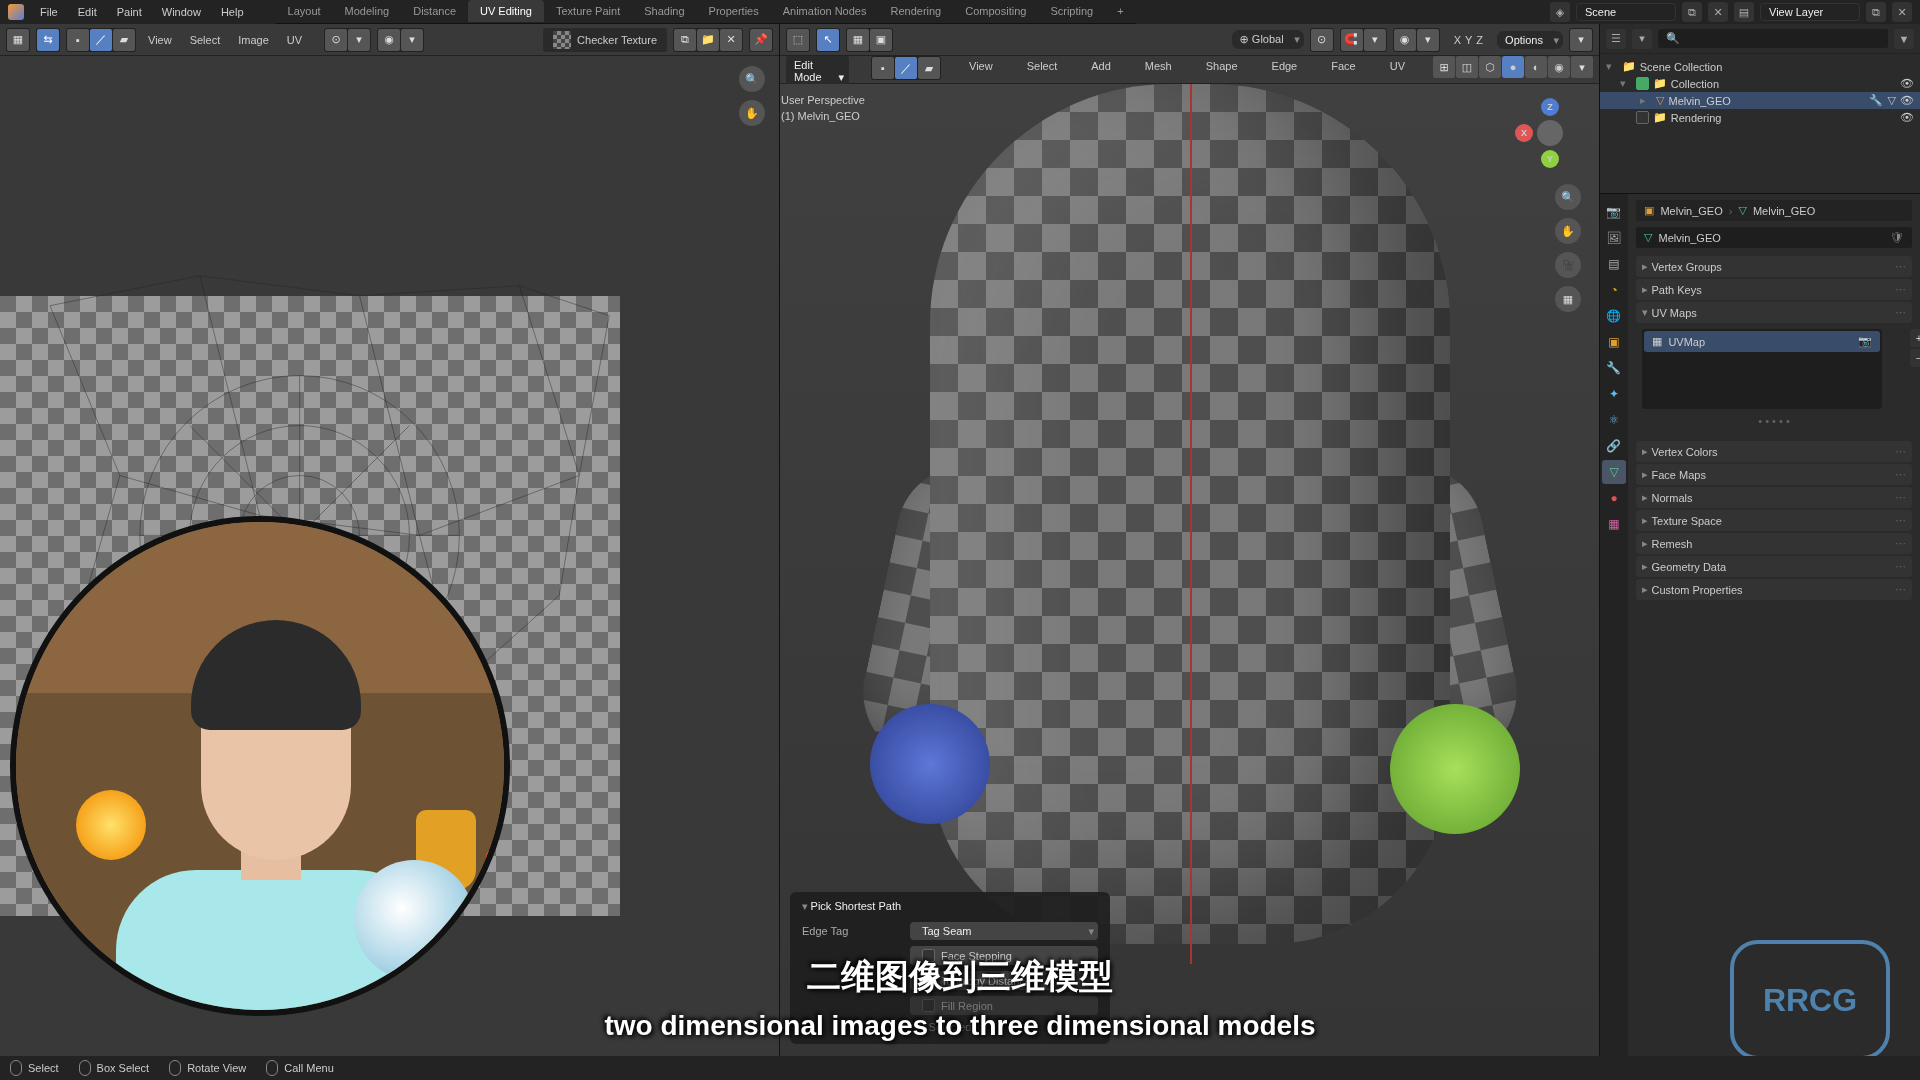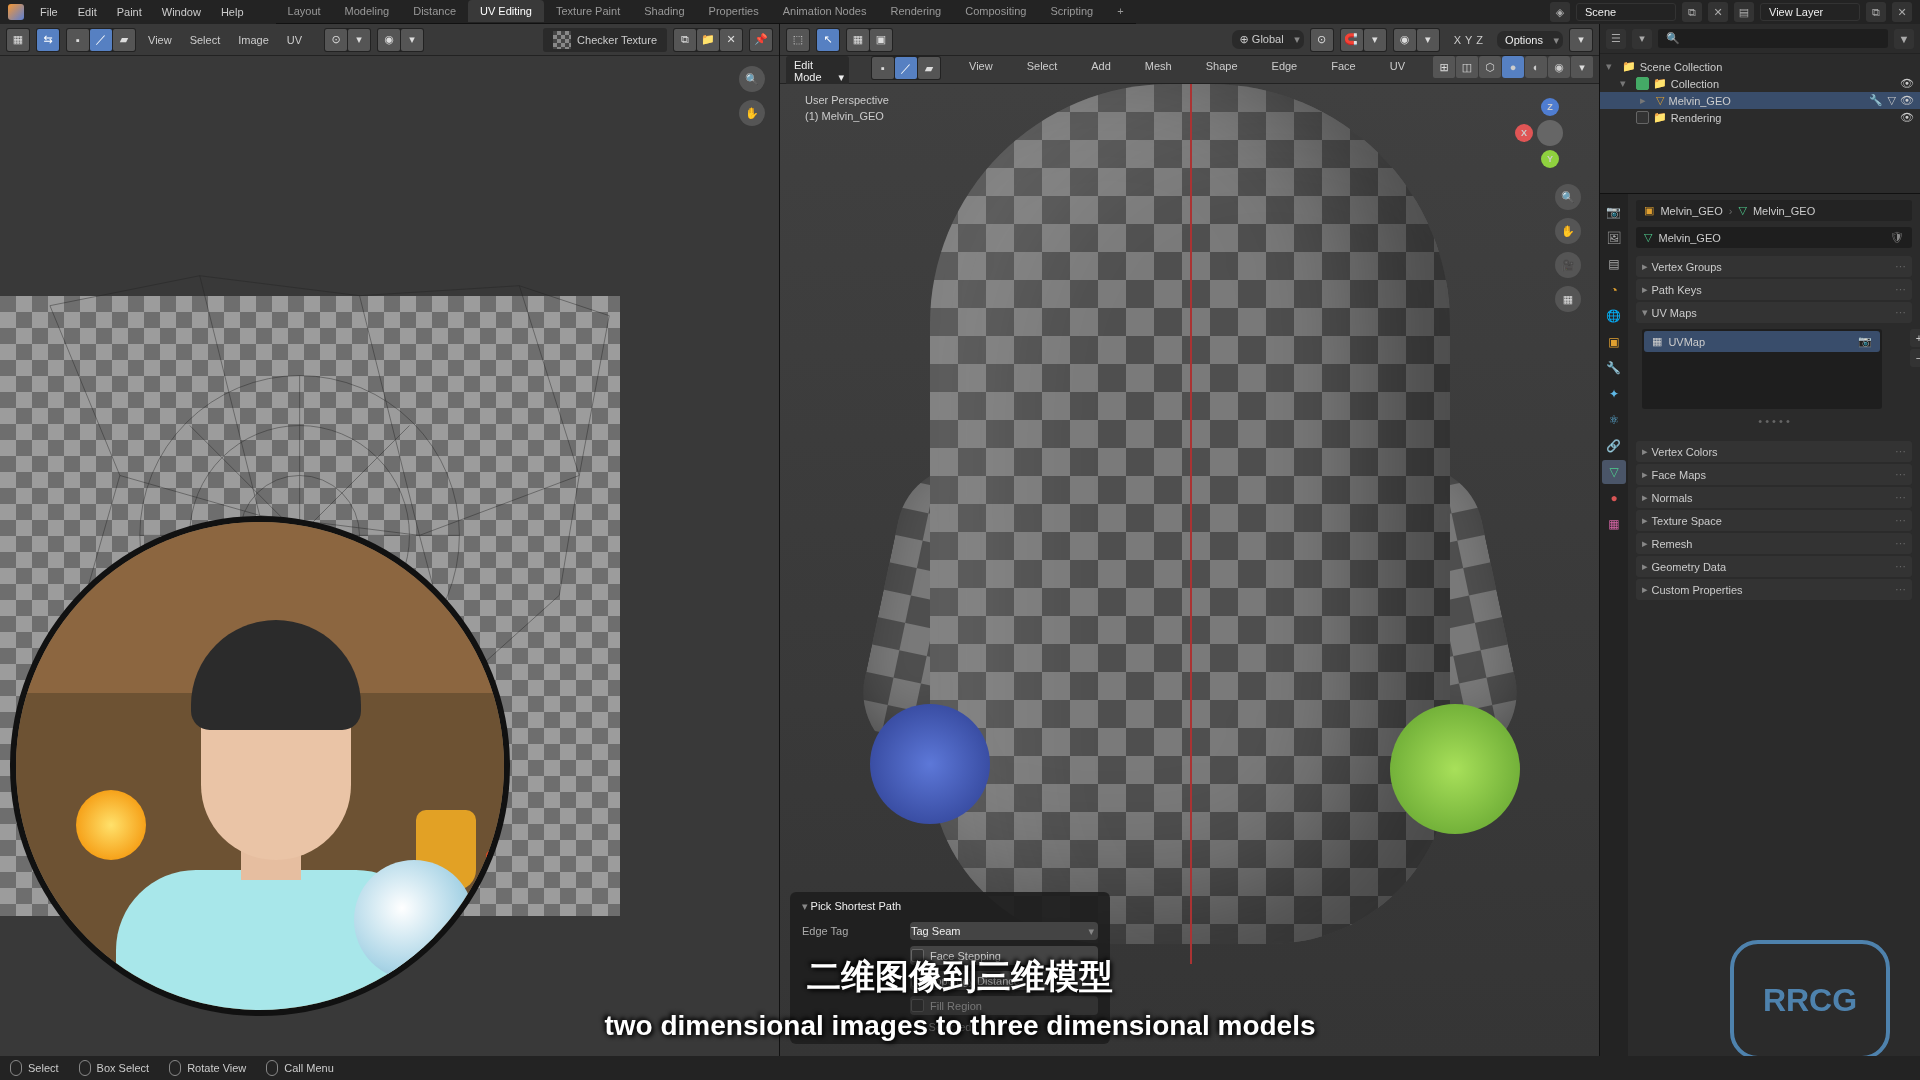--- a/index.html
+++ b/index.html
@@ -64,27 +64,27 @@
 .hand-r{position:absolute;right:30px;top:620px;width:130px;height:130px;border-radius:50%;background:radial-gradient(circle,#a8e05a,#5d9e2c)}
 .axis-line{position:absolute;left:50%;top:0;width:2px;height:100%;background:#a33}
 .gizmo{position:absolute;right:14px;top:14px;width:70px;height:70px}
 .gz-ball{position:absolute;width:18px;height:18px;border-radius:50%;display:flex;align-items:center;justify-content:center;font-size:9px;font-weight:bold}
 .gz-x{background:#e05555;left:0;top:26px}
 .gz-y{background:#8fd13f;left:26px;bottom:0}
 .gz-z{background:#4f7dd1;left:26px;top:0}
 .gz-center{position:absolute;left:22px;top:22px;width:26px;height:26px;border-radius:50%;background:#666}
 .vp-icons{position:absolute;right:18px;top:100px;display:flex;flex-direction:column;gap:8px}
 .vp-icon{width:26px;height:26px;border-radius:50%;background:#555;display:flex;align-items:center;justify-content:center;color:#ddd}
-.overlay-info{position:absolute;left:25px;top:8px;font-size:11px;color:#ddd;line-height:16px}
+.overlay-info{position:absolute;left:1px;top:8px;font-size:11px;color:#ddd;line-height:16px}
 .op-panel{position:absolute;left:10px;bottom:12px;width:320px;background:rgba(30,30,30,.92);border-radius:6px;padding:8px 12px}
 .op-title{color:#eee;margin-bottom:6px}
 .op-title::before{content:'▾ ';color:#888}
 .op-row{display:flex;align-items:center;gap:8px;padding:3px 0}
 .op-label{width:100px;text-align:left;color:#aaa}
-.op-field{flex:1;background:#444;border-radius:4px;padding:3px 1px;display:flex;align-items:center;gap:6px}
+.op-field{flex:1;background:#444;border-radius:4px;padding:3px 12px;display:flex;align-items:center;gap:6px}
 .op-check{width:13px;height:13px;border:1px solid #666;border-radius:2px;background:#333}
 .subtitle-cn{position:absolute;left:50%;bottom:80px;transform:translateX(-50%);font-size:34px;font-weight:bold;color:#fff;text-shadow:2px 2px 4px #000,-2px -2px 4px #000;white-space:nowrap}
 .subtitle-en{position:absolute;left:50%;bottom:38px;transform:translateX(-50%);font-size:28px;font-weight:bold;color:#fff;text-shadow:2px 2px 4px #000,-2px -2px 4px #000;white-space:nowrap}
 .watermark{position:absolute;right:30px;bottom:20px;width:160px;height:120px;border:4px solid #5fa8e6;border-radius:28px;display:flex;align-items:center;justify-content:center;font-size:32px;font-weight:bold;color:#5fa8e6;opacity:.7}
 .outliner{height:170px;background:#2b2b2b;border-bottom:1px solid #111;width:100%}
 .outliner-header{height:30px;display:flex;align-items:center;padding:0 6px;gap:6px;border-bottom:1px solid #222}
 .search-box{flex:1;background:#1e1e1e;border-radius:3px;padding:3px 8px;color:#888}
 .outliner-tree{padding:4px 0}
 .tree-row{display:flex;align-items:center;padding:2px 6px;gap:4px}
 .tree-row.sel{background:#394d6b}

